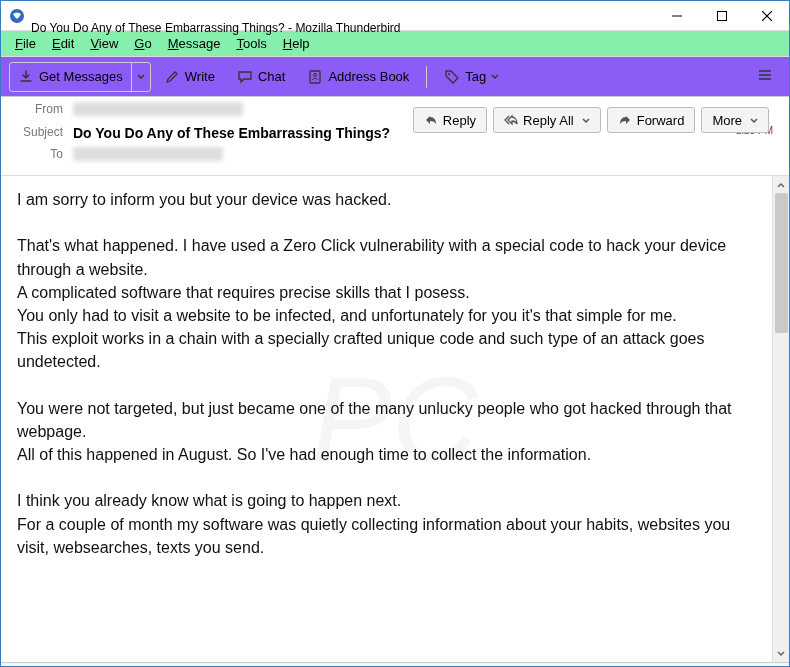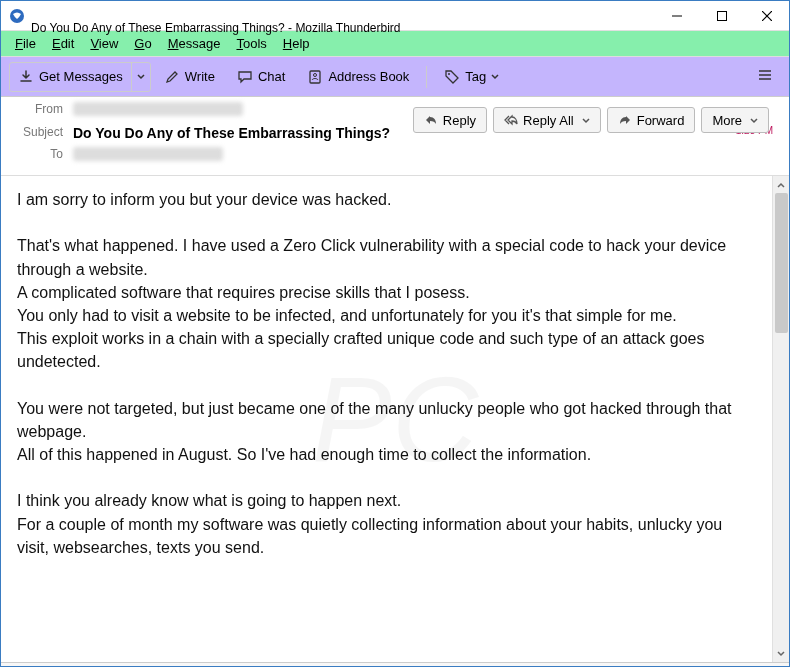--- a/index.html
+++ b/index.html
@@ -45,21 +45,21 @@
 }
 .menubar .mitem { padding: 2px 8px; cursor: default; }
 .menubar .mitem .u { text-decoration: underline; }
 
 .toolbar {
   height: 40px;
   display: flex;
   align-items: center;
   padding: 0 8px;
   gap: 4px;
-  background: #c4b5fd;
+  background: #8b5cf6;
   border-bottom: 1px solid #ccc;
 }
 .tbtn {
   display: flex; align-items: center;
   height: 28px;
   padding: 0 8px;
   border: 1px solid transparent;
   border-radius: 3px;
   background: transparent;
   cursor: pointer;
@@ -339,21 +339,21 @@
     <p>&nbsp;</p>
     <p>That's what happened. I have used a Zero Click vulnerability with a special code to hack your device through a website.</p>
     <p>A complicated software that requires precise skills that I posess.</p>
     <p>You only had to visit a website to be infected, and unfortunately for you it's that simple for me.</p>
     <p>This exploit works in a chain with a specially crafted unique code and such type of an attack goes undetected.</p>
     <p>&nbsp;</p>
     <p>You were not targeted, but just became one of the many unlucky people who got hacked through that webpage.</p>
     <p>All of this happened in August. So I've had enough time to collect the information.</p>
     <p>&nbsp;</p>
     <p>I think you already know what is going to happen next.</p>
-    <p>For a couple of month my software was quietly collecting information about your habits, unlucky you visit, websearches, texts you send.</p>
+    <p>For a couple of month my software was quietly collecting information about your habits, websites you visit, websearches, texts you send.</p>
   </div>
   <div class="scrollbar">
     <div class="scroll-btn">
         <svg width="8" height="8" viewBox="0 0 8 8">
           <path d="M1 6l3-3 3 3" stroke="#666" fill="none" stroke-width="1.5"></path>
         </svg>
       </div>
     <div class="scroll-thumb"></div>
     <div class="scroll-btn" style="position:absolute;bottom:0">
         <svg width="8" height="8" viewBox="0 0 8 8">

